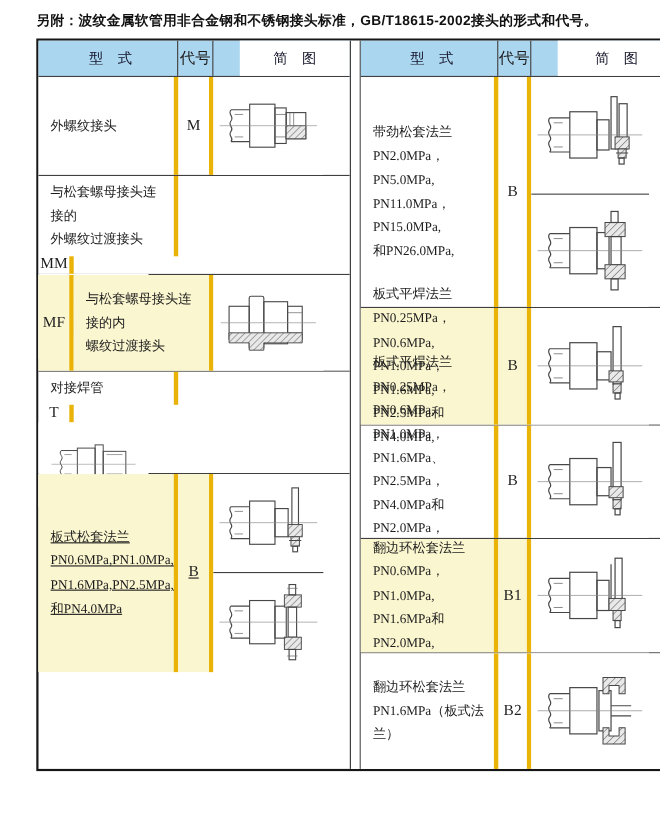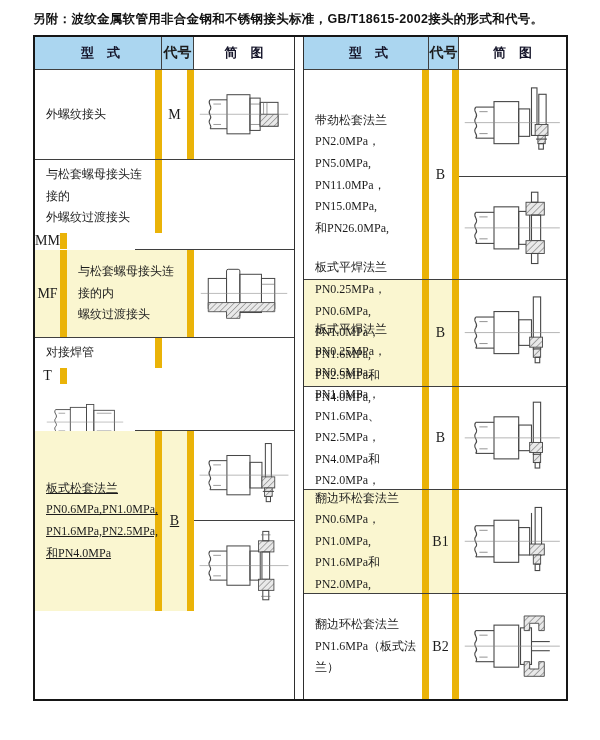--- a/index.html
+++ b/index.html
@@ -14,26 +14,26 @@
   }
   .tbl{
     position:absolute;left:33px;top:35px;display:flex;
     border:2px solid #161616;background:#fff;
   }
   .half{display:flex;flex-direction:column;}
   .divider{width:8px;background:#fff;border-left:1.5px solid #2e2e2e;border-right:1.5px solid #2e2e2e;}
   .hrow{display:flex;height:33px;background:#abd6f0;border-bottom:1px solid #3f3f3f;box-sizing:border-box;}
   .hcell{
     display:flex;align-items:center;justify-content:center;box-sizing:border-box;
-    font-size:13px;font-weight:bold;color:#15152a;border-right:1px solid #3f3f3f;text-align:center;
+    font-size:13px;font-weight:normal;color:#15152a;border-right:1px solid #3f3f3f;text-align:center;
   }
-  .hcell.last{border-right:none;}
+  .hcell.last{border-right:none;margin-left:24px;}
   .trow{display:flex;border-bottom:1px solid #3f3f3f;box-sizing:border-box;background:#fff;}
   .rows>.trow:last-child{border-bottom:none;}
-  .cell{box-sizing:border-box;border-right:7px solid #eab308;display:flex;align-items:center;}
+  .cell{box-sizing:border-box;border-right:4px solid #eab308;display:flex;align-items:center;}
   .cell.last{border-right:none;}
   .c-type{padding:4px 6px 4px 11px;}
   .type-text{white-space:pre-line;font-size:12px;line-height:1.8;color:#1c1c1c;}
   .c-code{justify-content:center;font-size:14px;color:#1c1c1c;}
   .c-diag{justify-content:center;flex-direction:column;padding:0;background:#fff;}
   .trow.hl .c-type,.trow.hl .c-code{background:#faf6d0;}
   #half-left .c-type{width:127px;}  #half-left .c-code{width:32px;}  #half-left .c-diag{width:100px;}
   #half-right .c-type{width:125px;} #half-right .c-code{width:30px;} #half-right .c-diag{width:107px;}
   .dsub{width:100%;box-sizing:border-box;display:flex;align-items:center;justify-content:center;}
   .dsub.split{border-bottom:1px solid #3f3f3f;}

